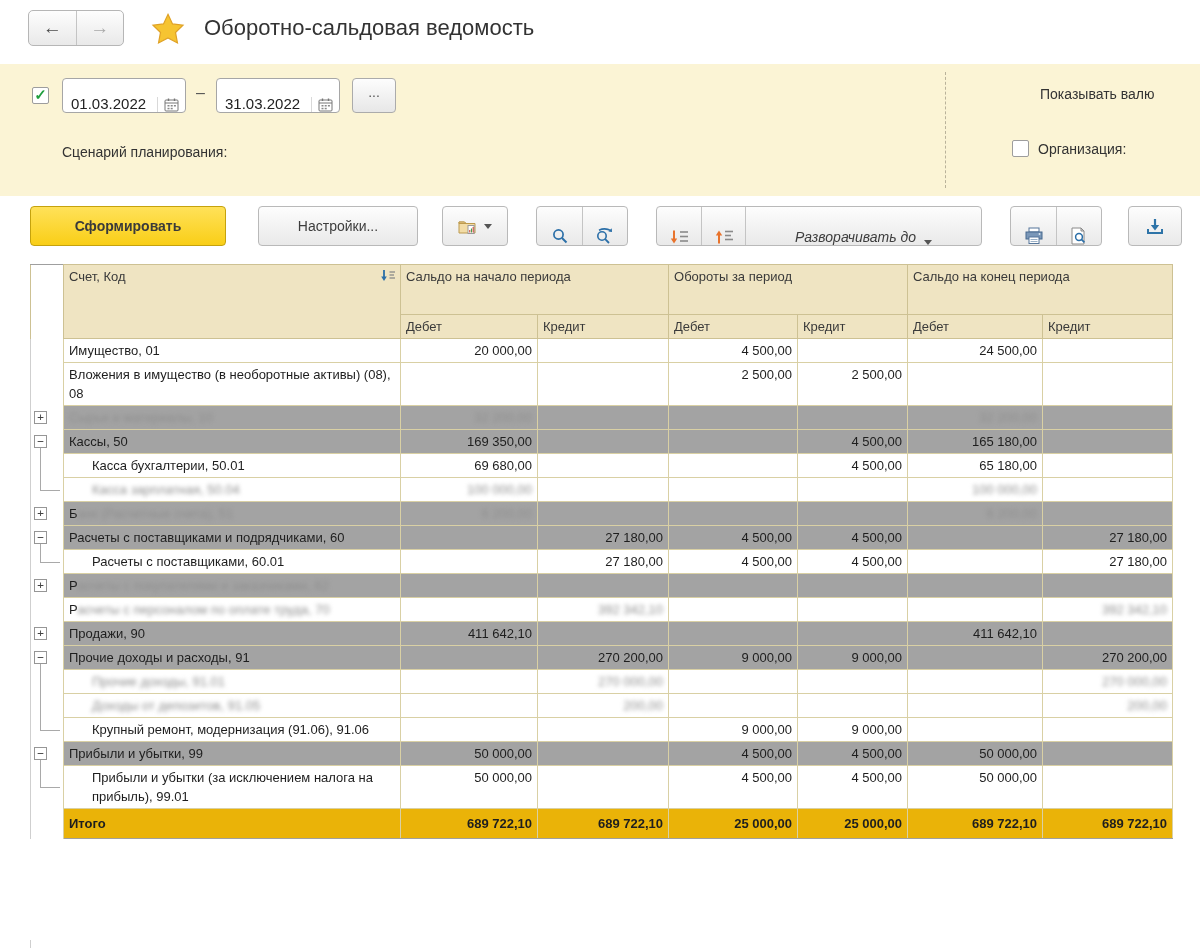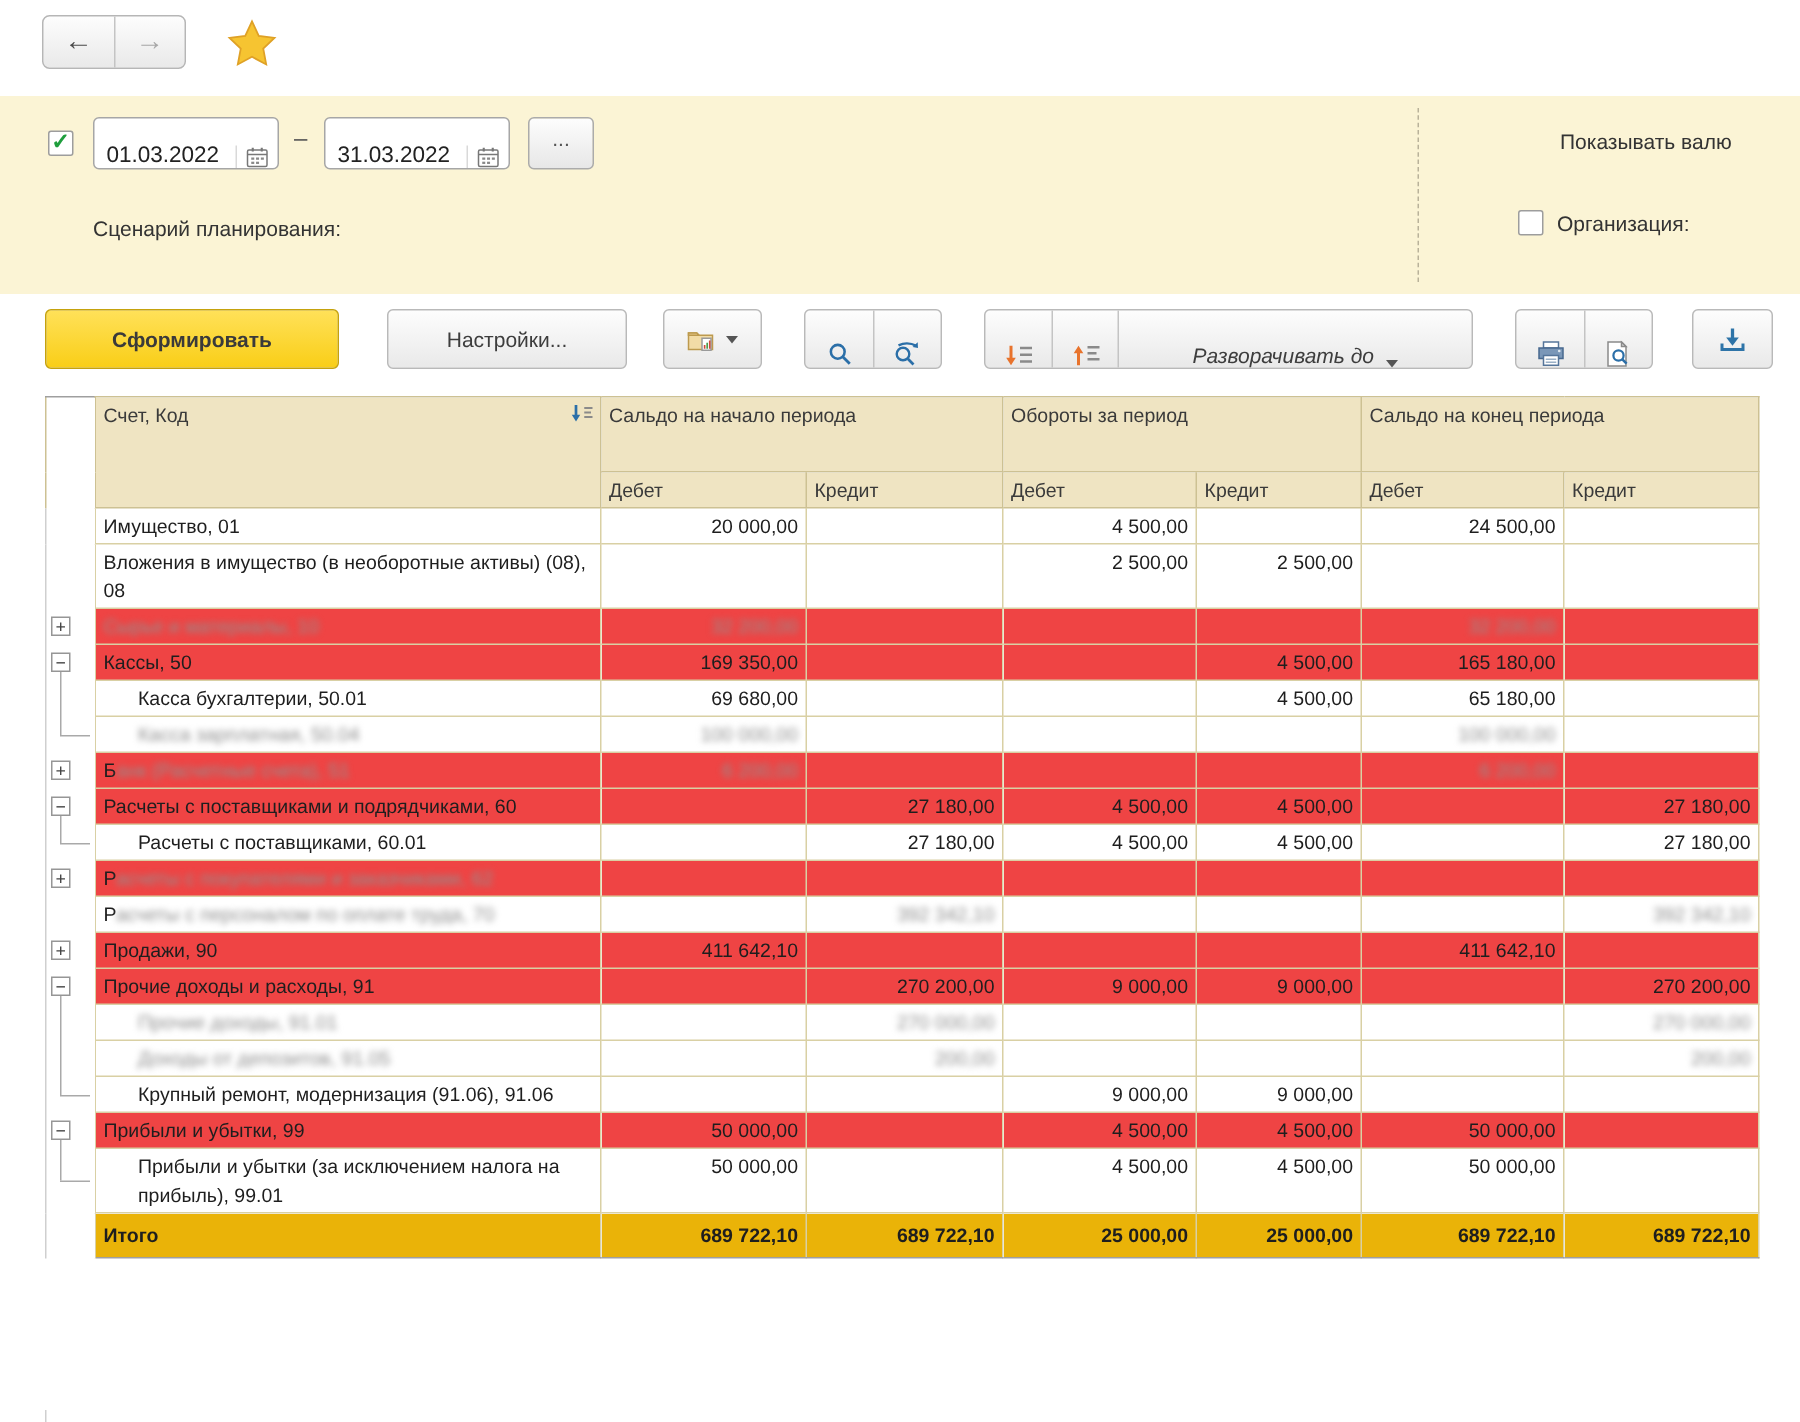--- a/index.html
+++ b/index.html
@@ -73,21 +73,21 @@
   .table-wrap { position:absolute; top:264px; left:30px; width:1142px; }
   table { border-collapse:collapse; table-layout:fixed; width:1142px; font-size:13px; color:#1e1e1e; }
   td { border:1px solid #d9d0a4; padding:2px 5px; vertical-align:top; line-height:19px; overflow:hidden; }
   tr.hdr td { background:#efe4c2; color:#3a3a3a; border-color:#cdc193; }
   tr.hdr1 td { height:50px; }
   tr.hdr2 td { height:24px; }
   td.gutter { position:relative; background:#fff; border-top:none; border-bottom:none;
     border-left:1px solid #cfcfcf; border-right:1px solid #d9d0a4; padding:0; }
   tr.hdr td.gutter { background:#fff; border-top:1px solid #9f9f9f; }
   .acct-h { position:relative; }
-  tbody tr.bg-yellow td:not(.gutter) { background:#ef4444; }
+  tbody tr.bg-yellow td:not(.gutter) { background:#a3a3a3; }
   tbody tr.bg-white  td:not(.gutter) { background:#fff; }
   td.num { text-align:right; white-space:nowrap; }
   td.acct.ind { padding-left:28px; }
   tr.total td:not(.gutter) { background:#eab308; font-weight:bold; padding-top:5px; padding-bottom:5px;
     border-top:1px solid #b0a478; border-bottom:1px solid #9f9f9f; }
   .top-line td { border-top:1px solid #9f9f9f; }
   .bl { color:#8f8f8f; filter:blur(2px); }
   .pfx { color:#1e1e1e; }
 
   .exp-box { position:absolute; left:3px; top:50%; margin-top:-7px; width:13px; height:13px;
@@ -111,20 +111,21 @@
     <div class="nav-btn back">
         <span>←</span>
       </div>
     <div class="nav-btn fwd">
         <span>→</span>
       </div>
   </div>
   <svg class="fav-star" viewBox="0 0 24 24">
     <path d="M12 2.2 L15 8.6 L22 9.5 L17 14.3 L18.3 21.3 L12 17.9 L5.7 21.3 L7 14.3 L2 9.5 L9 8.6 Z" fill="#f6c431" stroke="#dfa126" stroke-width="0.8"></path>
   </svg>
+  <div class="page-title">Оборотно-сальдовая ведомость</div>
 </div>
 
 <div class="filter-panel">
   <div class="chk chk-period">
       <span class="tick">✓</span>
     </div>
 
   <div class="field date-from">
     <input readonly="" value="01.03.2022" style="">
     <div class="cal-btn">

